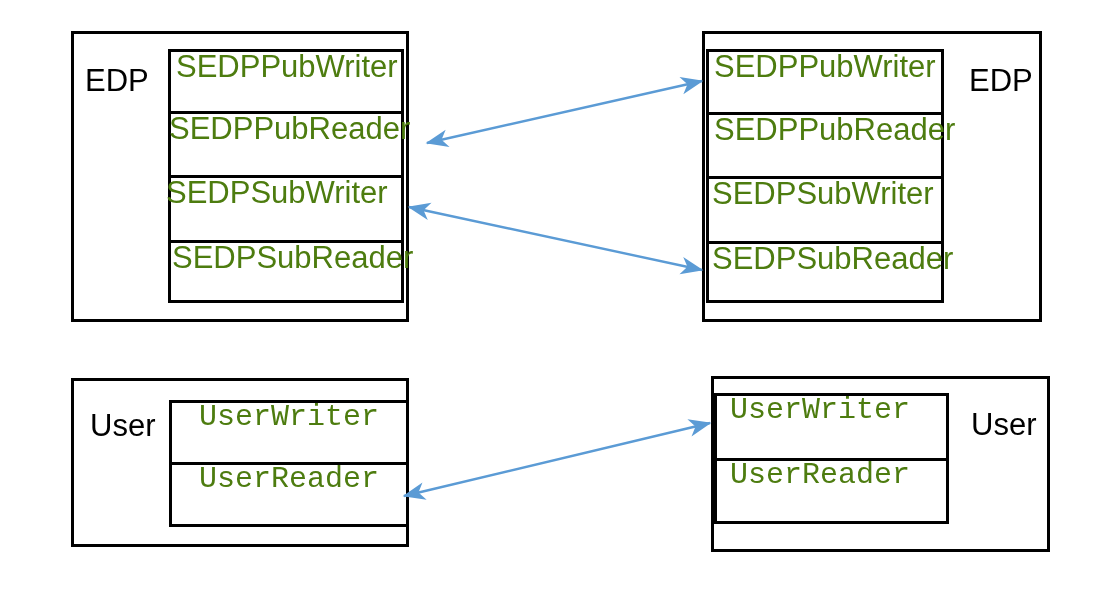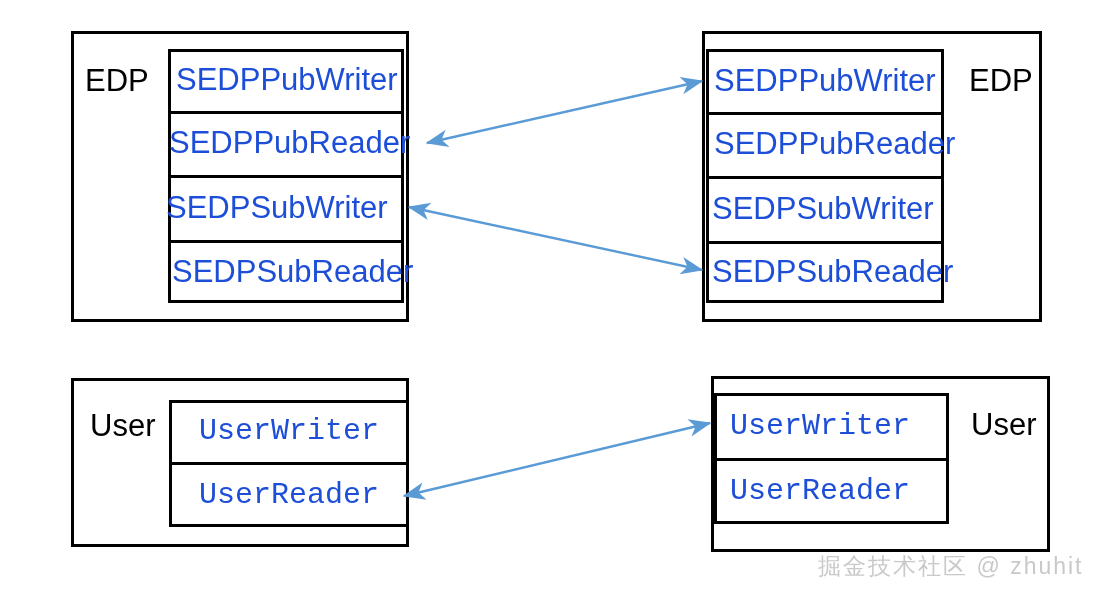--- a/index.html
+++ b/index.html
@@ -31,23 +31,23 @@
     position: absolute;
     box-sizing: border-box;
     border: 3px solid #000000;
     background: transparent;
     z-index: 4;
   }
   .row {
     position: absolute;
     box-sizing: border-box;
     display: flex;
-    align-items: center;
+    align-items: flex-start;
     white-space: nowrap;
-    color: #1d4ed8;
+    color: #4d7c0f;
     z-index: 5;
   }
   .row.emph {
     z-index: 6;
   }
   .rowline {
     position: absolute;
     height: 0;
     border-top: 3px solid #000000;
     z-index: 5;
@@ -187,15 +187,14 @@
       </marker>
     </defs>
 
     <line x1="427" y1="143" x2="702" y2="81" stroke="#5b9bd5" stroke-width="2.4" marker-start="url(#arrowStart)" marker-end="url(#arrowEnd)"></line>
 
     <line x1="409" y1="207" x2="702" y2="270" stroke="#5b9bd5" stroke-width="2.4" marker-start="url(#arrowStart)" marker-end="url(#arrowEnd)"></line>
 
     <line x1="404" y1="496" x2="710" y2="423" stroke="#5b9bd5" stroke-width="2.4" marker-start="url(#arrowStart)" marker-end="url(#arrowEnd)"></line>
   </svg>
 
-  <div id="watermark">掘金技术社区 @ zhuhit</div>
 
 </div>
 
 </body></html>

